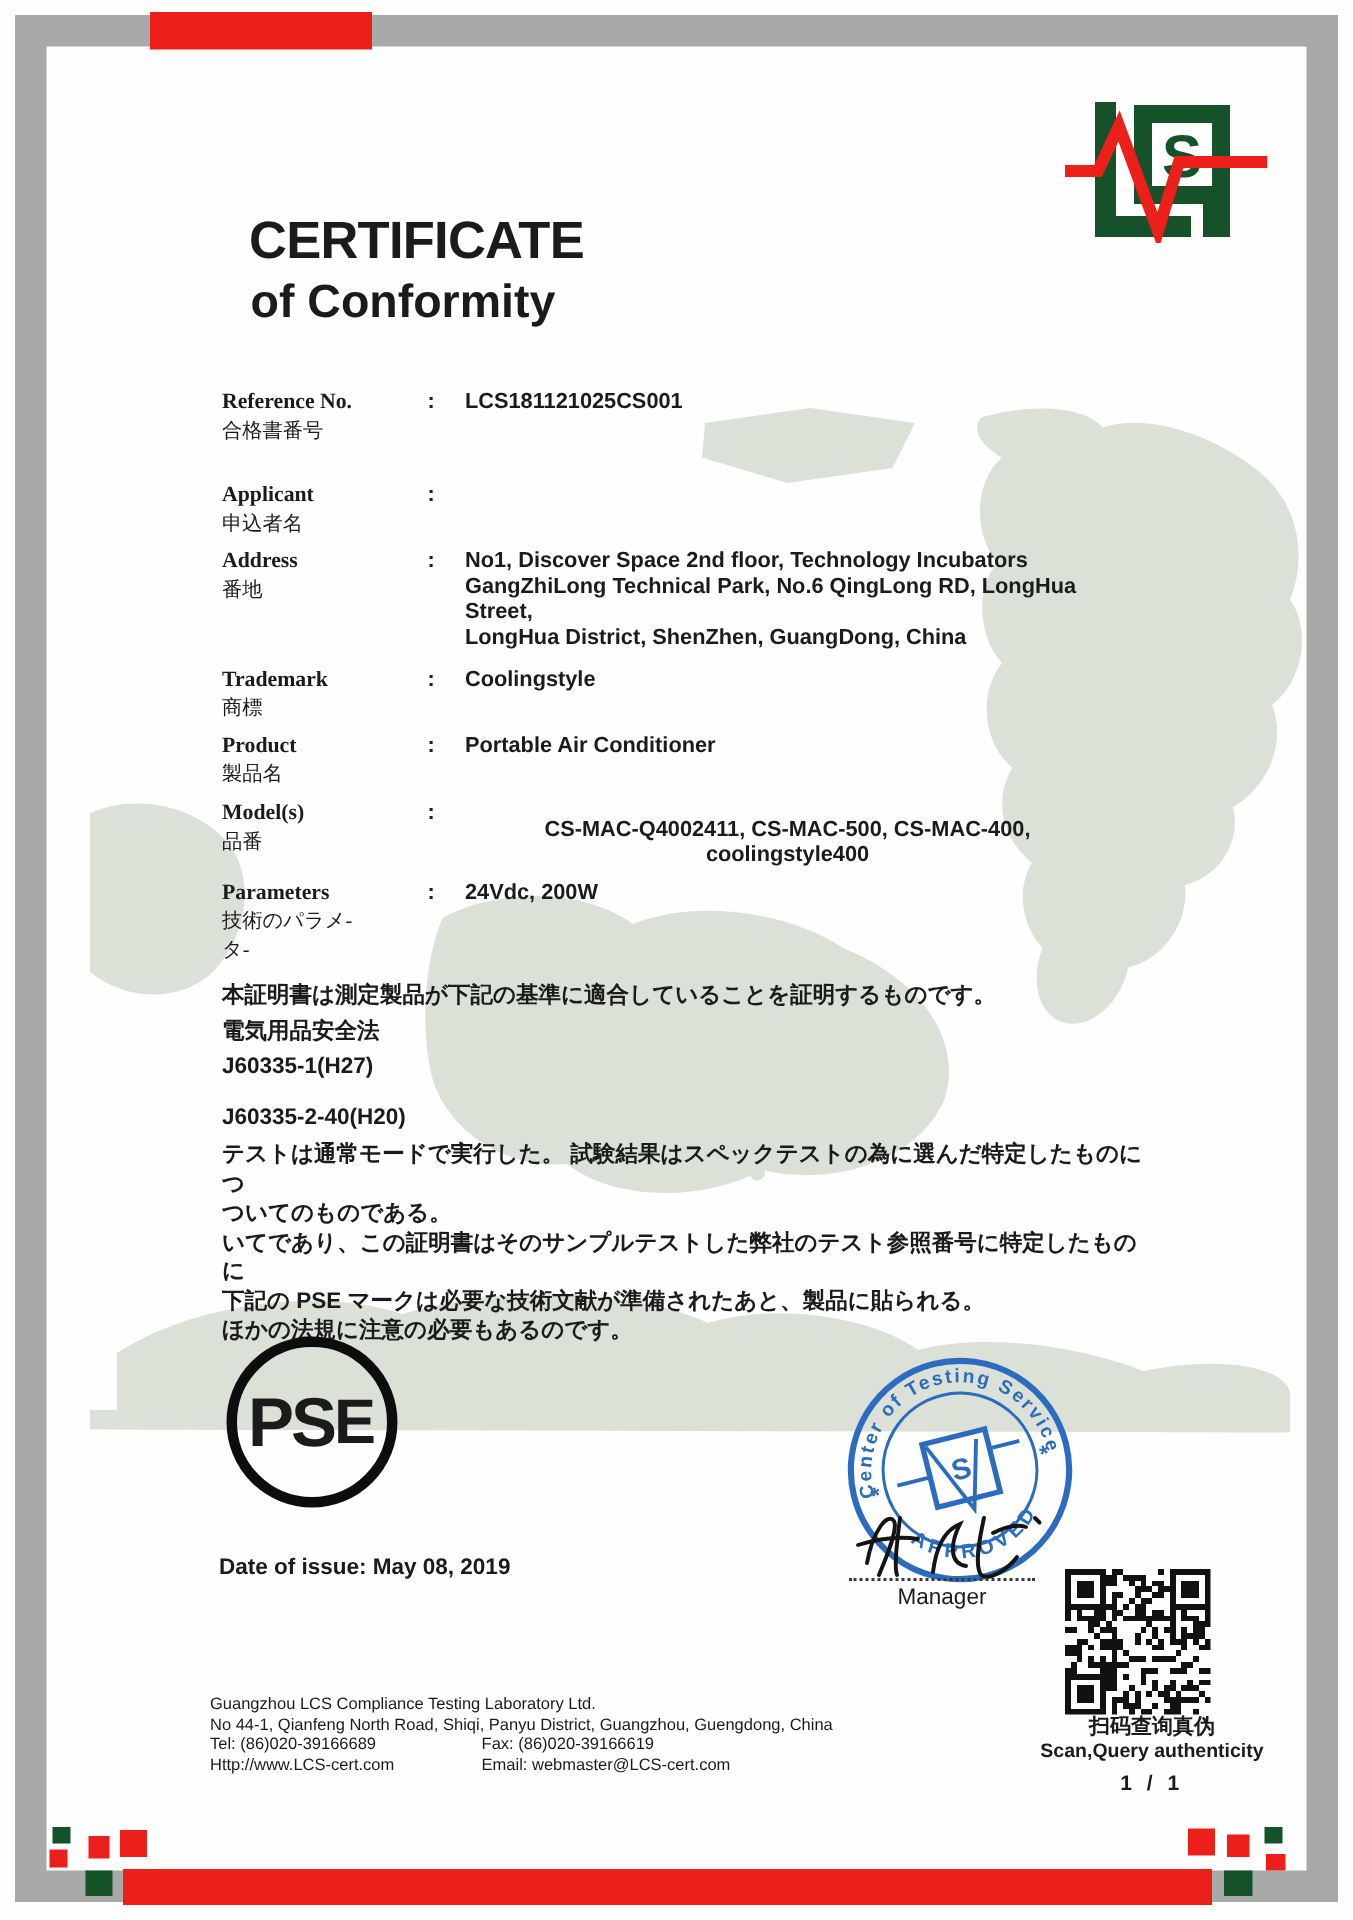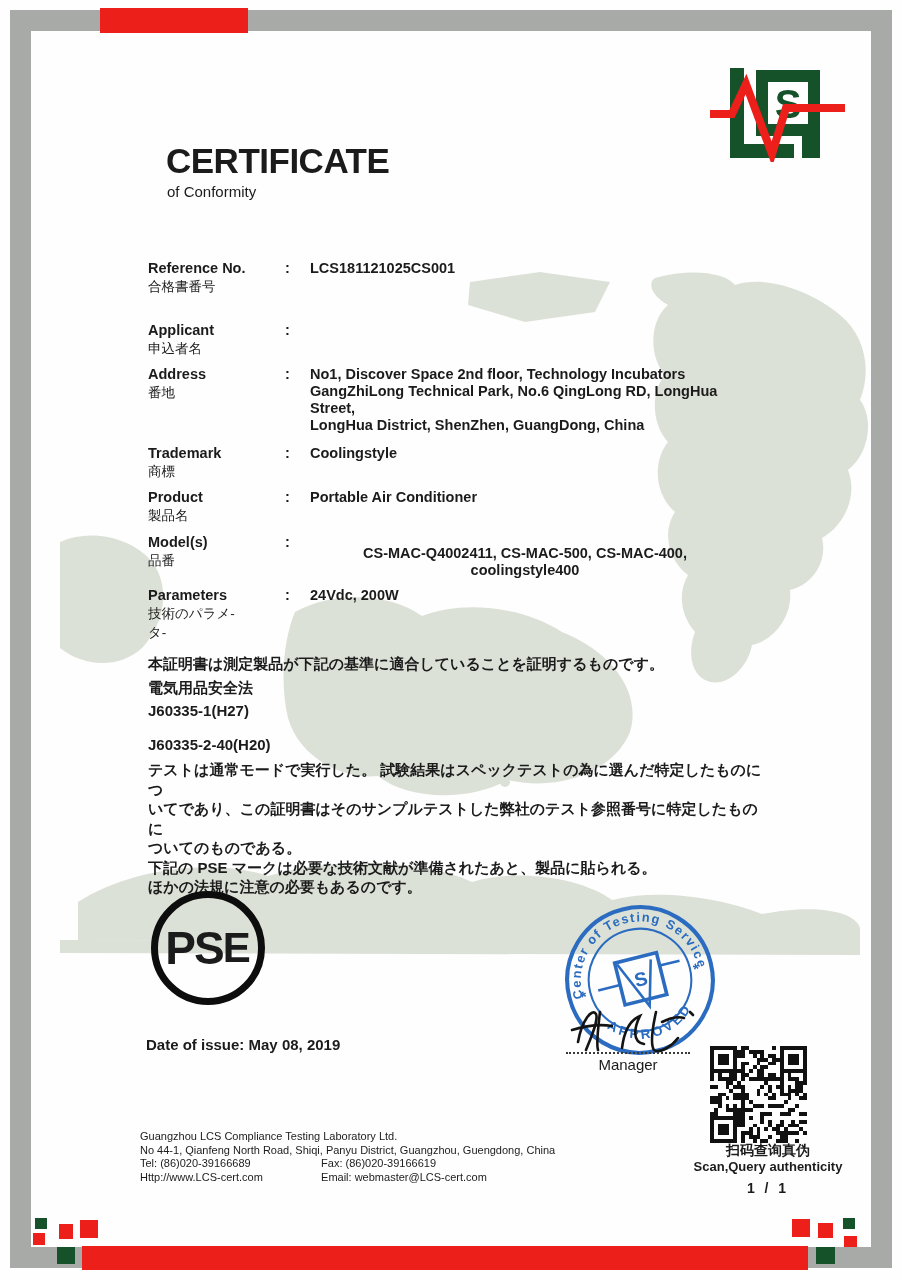--- a/index.html
+++ b/index.html
@@ -9,25 +9,25 @@
   .map{position:absolute;left:0;top:0;z-index:0;}
   
   .frame{position:absolute;left:10px;top:10px;width:882px;height:1258px;
          border:21px solid var(--frame,#a7aaa6);box-sizing:border-box;z-index:1;}
   .deco{position:absolute;z-index:2;}
   .deco.red{background:var(--red,#ec1f1a);}
   .deco.green{background:var(--green,#155229);}
   .content{position:absolute;left:0;top:0;width:902px;height:1280px;z-index:3;}
   
   .title1{position:absolute;left:166px;top:141px;font-size:35px;font-weight:bold;letter-spacing:-0.5px;}
-  .title2{position:absolute;left:167px;top:183px;font-size:15px;font-weight:normal;}
+  .title2{position:absolute;left:167px;top:183px;font-size:31px;font-weight:bold;}
   .logo{position:absolute;left:710px;top:62px;}
   
   .row{position:absolute;left:148px;width:600px;}
-  .lbl{font-size:14.5px;font-weight:bold;line-height:17px;width:135px;}
+  .lbl{font-size:14.5px;font-weight:bold;line-height:17px;width:135px;font-family:Liberation Serif, serif;}
   .jp{font-size:13.5px;font-weight:normal;line-height:19px;}
   .colon{position:absolute;left:137px;top:0;font-size:14.5px;font-weight:bold;}
   .val{position:absolute;left:162px;top:0;width:430px;font-size:14.5px;font-weight:bold;line-height:17px;}
   .val.offset{top:11px;text-align:center;}
   
   .stmt{position:absolute;left:148px;top:652px;width:600px;font-size:15px;}
   .stmt .l{line-height:24px;font-weight:600;}
   .stmt .std{font-weight:bold;line-height:22px;}
   .stmt .gap{height:12px;}
   .para{position:absolute;left:148px;top:760px;width:620px;font-size:15px;font-weight:600;line-height:19.5px;}
@@ -164,22 +164,22 @@
 
     <div class="stmt">
       <div class="l">本証明書は測定製品が下記の基準に適合していることを証明するものです。</div>
       <div class="l">電気用品安全法</div>
       <div class="std">J60335-1(H27)</div>
       <div class="gap"></div>
       <div class="std">J60335-2-40(H20)</div>
     </div>
     <div class="para">
       <div>テストは通常モードで実行した。 試験結果はスペックテストの為に選んだ特定したものにつ</div>
+      <div>ついてのものである。</div>
       <div>いてであり、この証明書はそのサンプルテストした弊社のテスト参照番号に特定したものに</div>
-      <div>ついてのものである。</div>
       <div>下記の PSE マークは必要な技術文献が準備されたあと、製品に貼られる。</div>
       <div>ほかの法規に注意の必要もあるのです。</div>
     </div>
 
     <div class="pse">
       <div class="ps">PS</div>
       <div class="e">E</div>
     </div>
 
     <div class="issue">

